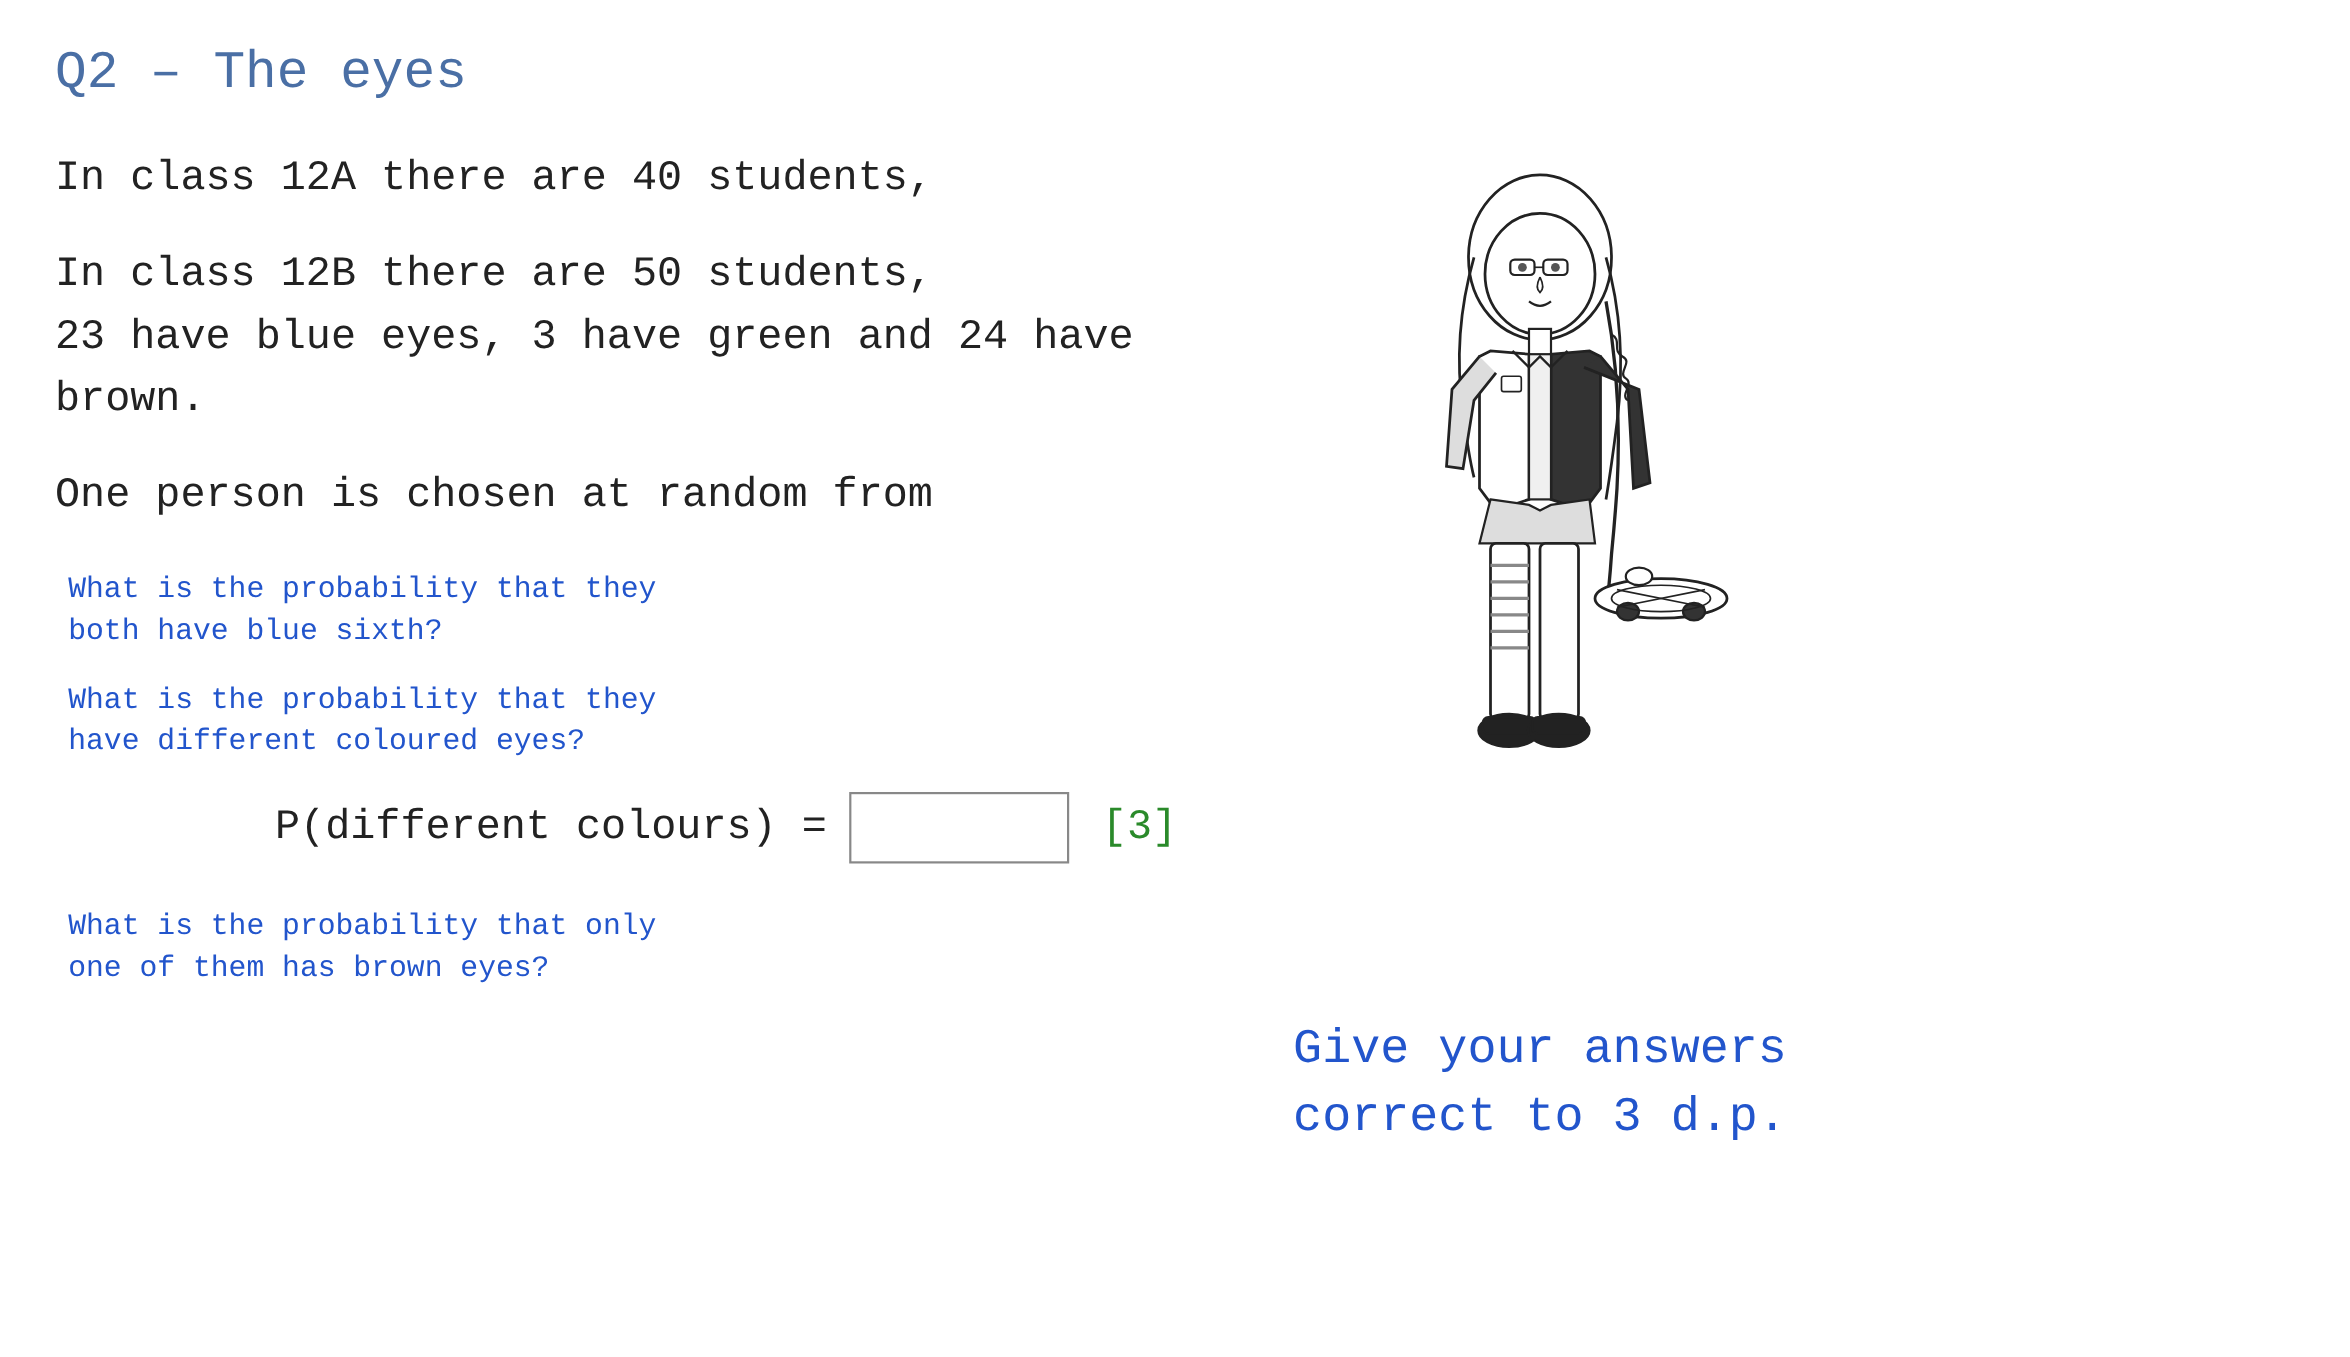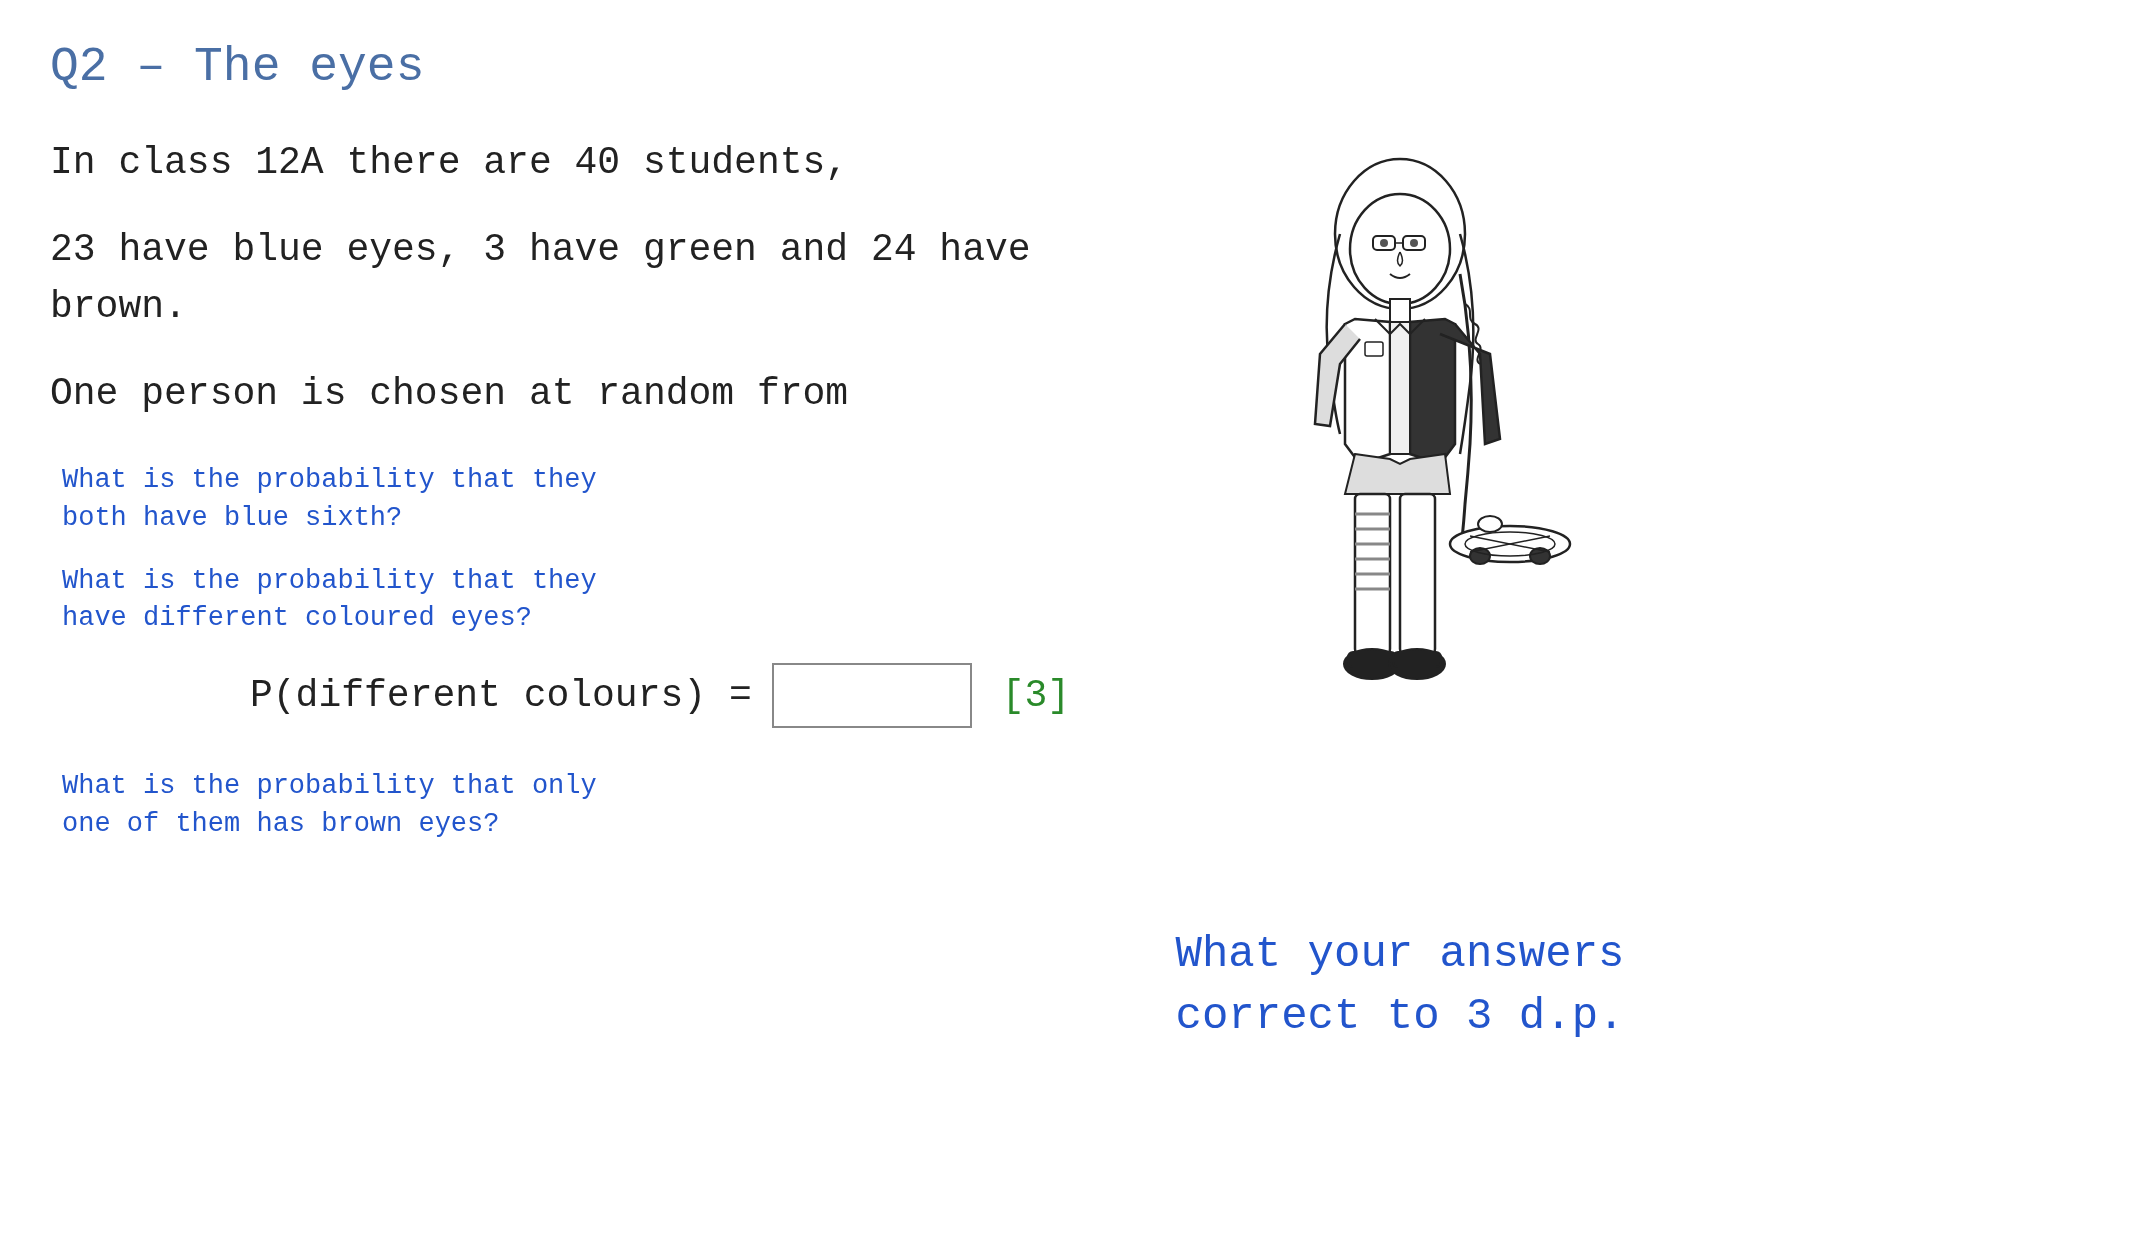--- a/index.html
+++ b/index.html
@@ -112,20 +112,21 @@
 <h1 class="page-title">Q2 – The eyes</h1>
 
 <div class="main-content">
   <div class="left-content">
 
     <div class="intro-text">
       <div>In class 12A there are 40 students,</div>
     </div>
 
     <div class="intro-text">
+      <div>In class 12B there are 50 students,</div>
       <div>23 have blue eyes, 3 have green and 24 have brown.</div>
     </div>
 
     <div class="intro-text" style="margin-bottom: 40px;">
       <div>One person is chosen at random from</div>
     </div>
 
     <div class="question-text">
       <div>What is the probability that they</div>
       <div>both have blue sixth?</div>
@@ -213,17 +214,17 @@
       <line x1="165" y1="435" x2="200" y2="435" stroke="#888" stroke-width="3"></line>
 
       <ellipse cx="182" cy="510" rx="28" ry="15" fill="#222" stroke="#222" stroke-width="2"></ellipse>
       <rect x="158" y="498" width="48" height="15" rx="5" fill="#222" stroke="#222" stroke-width="2"></rect>
 
       <ellipse cx="227" cy="510" rx="28" ry="15" fill="#222" stroke="#222" stroke-width="2"></ellipse>
       <rect x="203" y="498" width="48" height="15" rx="5" fill="#222" stroke="#222" stroke-width="2"></rect>
     </svg>
 
     <div class="hint-text">
-      <div>What your answers</div>
+      <div>Give your answers</div>
       <div>correct to 3 d.p.</div>
     </div>
   </div>
 </div>
 
 </body></html>

